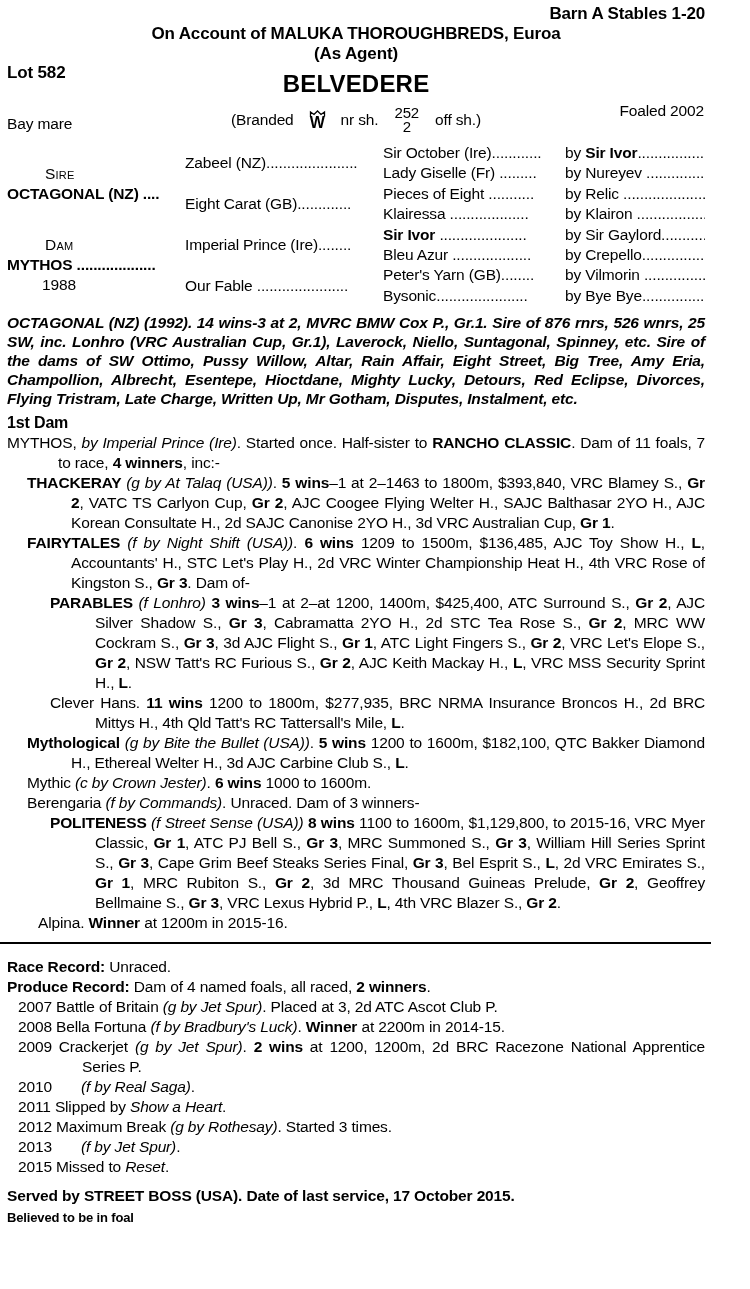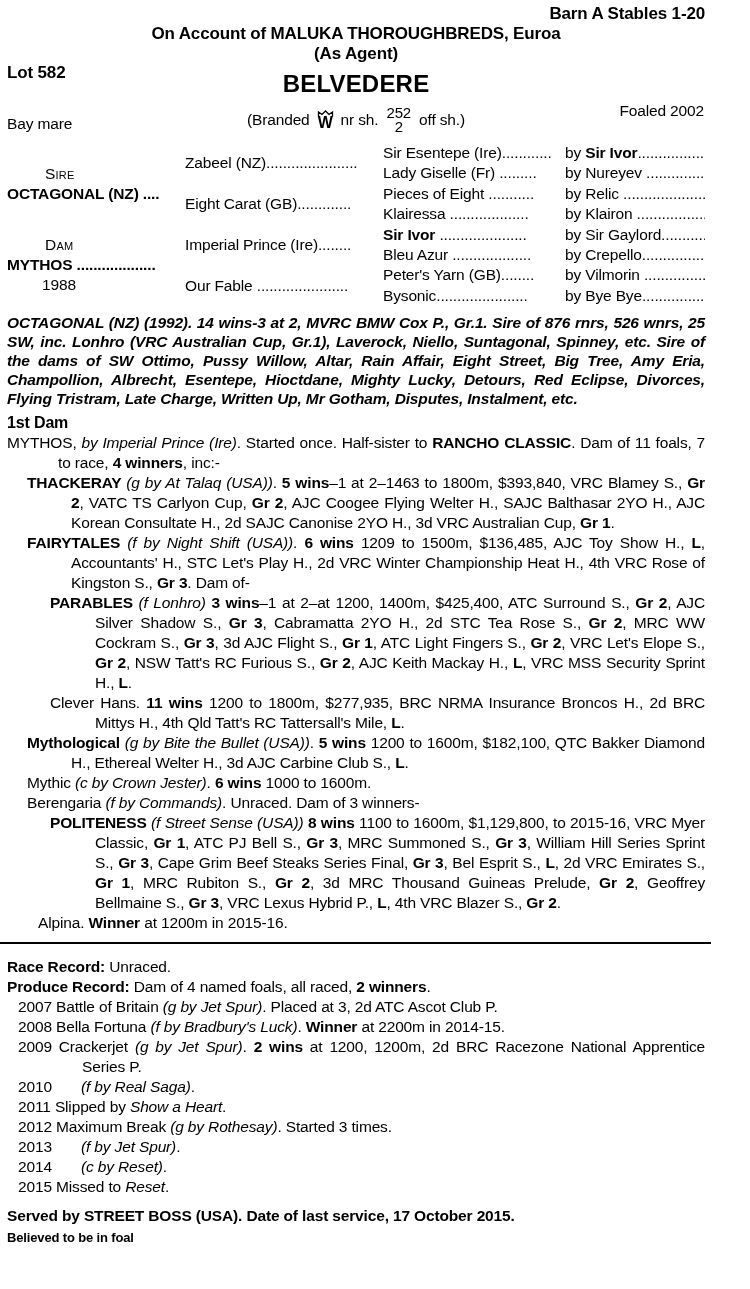--- a/index.html
+++ b/index.html
@@ -9,21 +9,21 @@
   .i{font-style:italic}
   .just{text-align:justify}
   .hdr-right{text-align:right;font-weight:bold;font-size:17px;line-height:21px}
   .hdr-center{text-align:center;font-weight:bold;font-size:17px;line-height:20px}
   .title-row{position:relative;text-align:center;margin-top:4px;height:31px}
   .lot{position:absolute;left:0;bottom:16px;font-weight:bold;font-size:17px}
   .horse-name{font-weight:bold;font-size:24px;line-height:31px;letter-spacing:0.2px}
   .desc-row{position:relative;height:42px}
   .sex{position:absolute;left:0;bottom:7px}
   .foaled{position:absolute;right:1px;bottom:20px}
-  .branded{position:absolute;left:0;right:0;top:0;height:42px;display:flex;justify-content:center;align-items:center;gap:6px}
+  .branded{position:absolute;left:0;right:0;top:0;height:42px;display:flex;justify-content:center;align-items:center;gap:14px}
   .brandmark{display:inline-flex;flex-direction:column;align-items:center;line-height:1;margin:0 1px}
   .brandmark svg{display:block;margin-bottom:-1px}
   .bw{font-weight:bold;font-size:16px;line-height:14px}
   .frac{display:inline-flex;flex-direction:column;align-items:center;line-height:14px;font-size:15px;margin:0 2px}
   
   .pedigree{display:grid;grid-template-columns:178px 198px 182px 1fr;height:163px;margin-top:2px}
   .pcol1{grid-column:1;display:flex;flex-direction:column}
   .pbox{height:81.5px;display:flex;flex-direction:column;justify-content:center;line-height:20px}
   .plabel{padding-left:38px;font-variant:small-caps;font-size:15.5px;letter-spacing:0.2px}
   .pname{font-weight:bold;white-space:nowrap;overflow:hidden}
@@ -95,21 +95,21 @@
       </div>
     </div>
     <div class="pcol2" id="gen2">
         <div class="pcell2">Zabeel (NZ)......................</div>
         <div class="pcell2">Eight Carat (GB).............</div>
         <div class="pcell2">Imperial Prince (Ire)........</div>
         <div class="pcell2">Our Fable ......................</div>
       </div>
     <div class="pcol34" id="gen34">
         <div class="prow">
-          <div class="g3"><span>Sir Esentepe (Ire)</span>............</div>
+          <div class="g3"><span>Sir October (Ire)</span>............</div>
           <div class="g4">by <span class="b">Sir Ivor</span>....................</div>
         </div>
         <div class="prow">
           <div class="g3"><span>Lady Giselle (Fr) </span>.........</div>
           <div class="g4">by <span>Nureyev </span>.................</div>
         </div>
         <div class="prow">
           <div class="g3"><span>Pieces of Eight </span>...........</div>
           <div class="g4">by <span>Relic </span>......................</div>
         </div>
@@ -157,20 +157,19 @@
   <div class="rec" id="race-rec"><span class="b">Race Record:</span><span> Unraced.</span></div>
   <div class="rec" id="produce-rec"><span class="b">Produce Record:</span><span> Dam of 4 named foals, all raced, </span><span class="b">2 winners</span><span>.</span></div>
   <div id="produce-list">
       <div class="pr just">2007 <span>Battle of Britain </span><span class="i">(g by Jet Spur)</span><span>. Placed at 3, 2d ATC Ascot Club P.</span></div>
       <div class="pr just">2008 <span>Bella Fortuna </span><span class="i">(f by Bradbury's Luck)</span><span>. </span><span class="b">Winner</span><span> at 2200m in 2014-15.</span></div>
       <div class="pr just">2009 <span>Crackerjet </span><span class="i">(g by Jet Spur)</span><span>. </span><span class="b">2 wins</span><span> at 1200, 1200m, 2d BRC Racezone National Apprentice Series P.</span></div>
       <div class="pr just">2010 <span class="gap"></span><span class="i">(f by Real Saga)</span><span>.</span></div>
       <div class="pr just">2011 <span>Slipped by </span><span class="i">Show a Heart</span><span>.</span></div>
       <div class="pr just">2012 <span>Maximum Break </span><span class="i">(g by Rothesay)</span><span>. Started 3 times.</span></div>
       <div class="pr just">2013 <span class="gap"></span><span class="i">(f by Jet Spur)</span><span>.</span></div>
-      <div class="pr just">2014 <span class="gap"></span><span class="i">(c by Reset)</span><span>.</span></div>
       <div class="pr just">2015 <span>Missed to </span><span class="i">Reset</span><span>.</span></div>
     </div>
 
   <div class="footer1">Served by STREET BOSS (USA). Date of last service, 17 October 2015.</div>
   <div class="footer2">Believed to be in foal</div>
 
 </div>
 
 </body></html>

